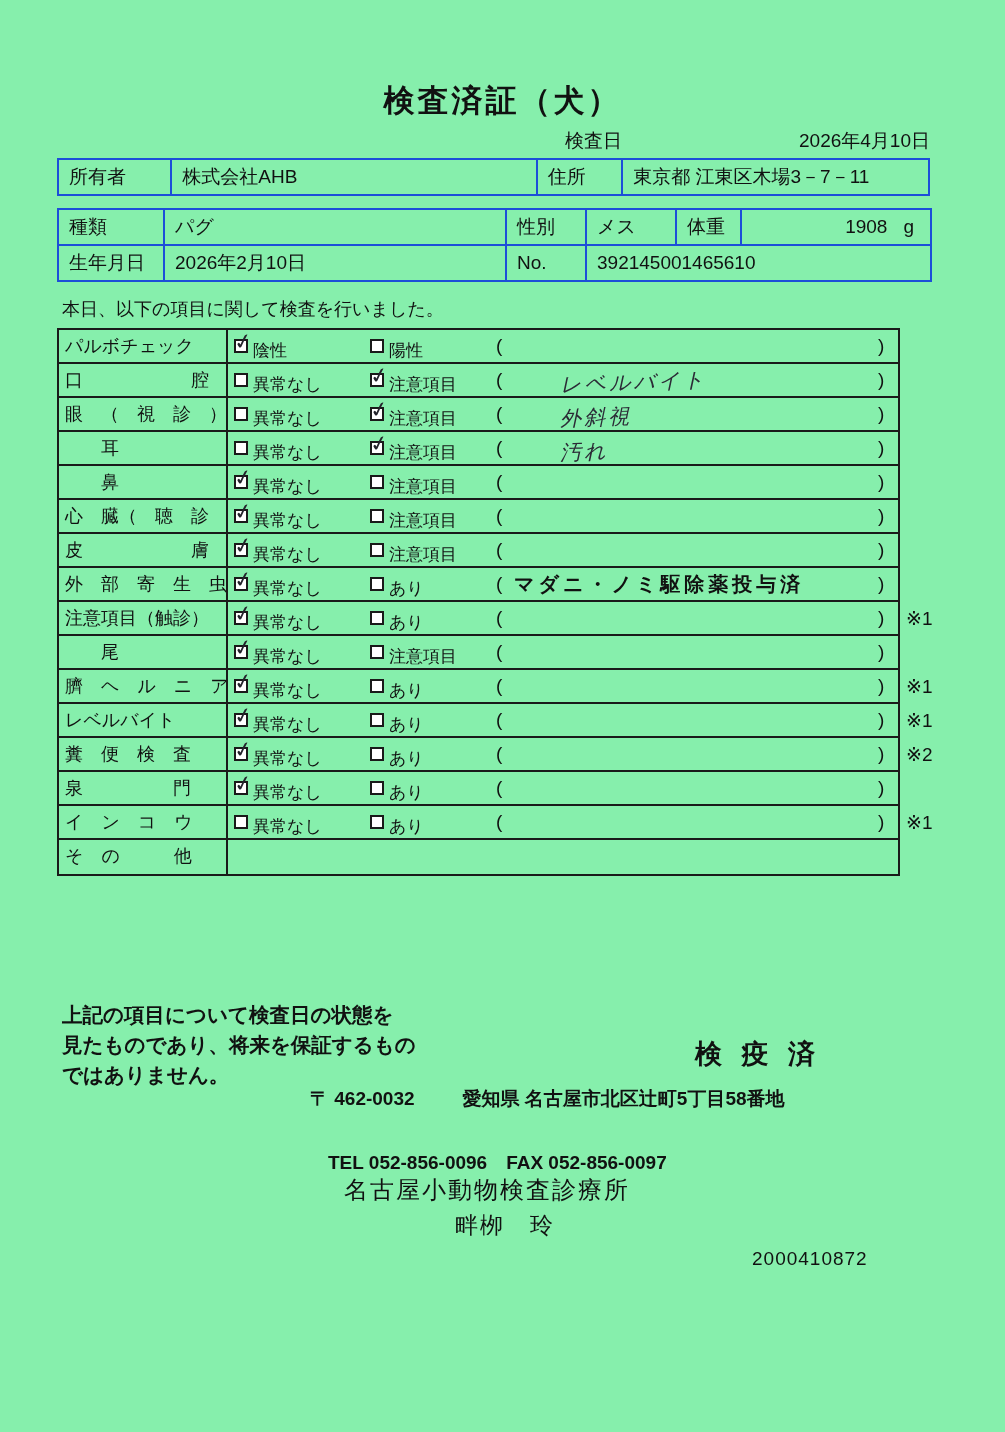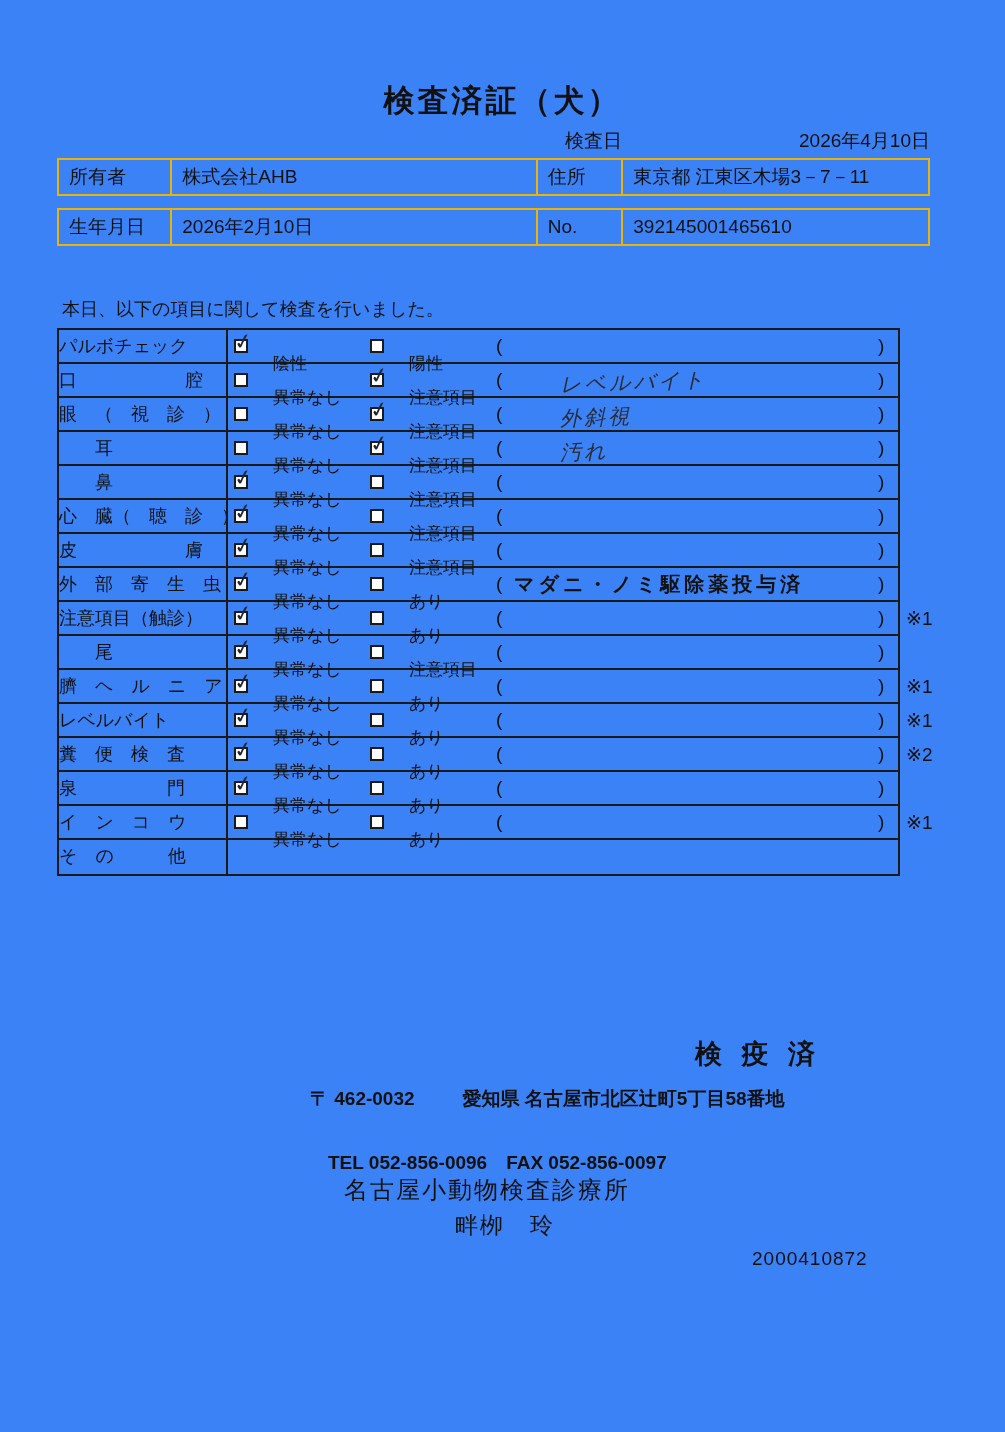--- a/index.html
+++ b/index.html
@@ -1,51 +1,51 @@
 <!DOCTYPE html>
 <html><head>
 <meta charset="utf-8">
 <style>
   * { margin:0; padding:0; box-sizing:border-box; }
   body { background:#e8e8e8; font-family:"Liberation Sans","DejaVu Sans",sans-serif; color:#111; }
-  .page { position:relative; width:1005px; height:1432px; background:#3b82f6; margin:0 auto; overflow:hidden; }
+  .page { position:relative; width:1005px; height:1432px; background:#86efac; margin:0 auto; overflow:hidden; }
 
   .title { position:absolute; top:80px; left:0; width:100%; text-align:center;
            font-size:31px; font-weight:600; letter-spacing:3px; }
 
   .date-row { position:absolute; top:128px; left:0; width:100%; font-size:19px; }
   .date-label { position:absolute; left:565px; top:0; }
   .date-value { position:absolute; left:780px; top:0; width:150px; text-align:right; }
 
   table.t { border-collapse:collapse; table-layout:fixed; }
-  table.t td { border:2px solid #eab308; font-size:19px; padding:4px 10px; height:36px; vertical-align:middle; white-space:nowrap; overflow:visible; }
+  table.t td { border:2px solid #1d4ed8; font-size:19px; padding:4px 10px; height:36px; vertical-align:middle; white-space:nowrap; overflow:visible; }
   .owner-table { position:absolute; top:158px; left:57px; width:873px; }
   .info-table  { position:absolute; top:208px; left:57px; width:873px; }
   td.c1 { width:106px; padding-left:16px; }
   td.c2 { width:342px; }
   td.c3 { width:80px;  padding-left:12px; }
   td.c4 { width:287px; }
   td.c4b{ width:90px; }
   td.c5 { width:65px; padding-left:8px; }
   td.c6 { width:190px; text-align:right; }
   .unit { display:inline-block; margin-left:16px; margin-right:6px; }
 
   .intro { position:absolute; top:297px; left:62px; font-size:18px; }
 
   .exam-table { position:absolute; top:328px; left:57px; width:843px; border:2px solid #1a1a1a; }
   .exam-row { position:relative; height:34px; border-bottom:2px solid #1a1a1a; }
   .exam-row:last-child { border-bottom:none; }
   .item { position:absolute; left:0; top:0; width:169px; height:34px; border-right:2px solid #1a1a1a;
-          line-height:33px; font-size:18px; white-space:pre; overflow:hidden; }
+          padding-left:6px; line-height:33px; font-size:18px; white-space:pre; overflow:hidden; }
   .opts { position:absolute; left:171px; top:0; right:0; height:34px; }
   .cb { position:absolute; top:9px; width:14px; height:14px; border:2px solid #1a1a1a; background:#fff; }
   .cb1 { left:4px; } .cb2 { left:140px; }
   .cb.checked::after { content:"✓"; position:absolute; left:-2px; top:-12px; font-size:22px;
                        font-weight:bold; color:#23232b; transform:rotate(-10deg); }
-  .opt-label { position:absolute; top:22px; font-size:17px; white-space:nowrap;margin-left:20px; }
+  .opt-label { position:absolute; top:9px; font-size:17px; white-space:nowrap; }
   .l1 { left:23px; } .l2 { left:159px; }
   .po, .pc { position:absolute; top:5px; font-size:19px; }
   .po { left:266px; } .pc { left:648px; }
   .note { position:absolute; left:284px; top:3px; width:362px; font-size:20px; font-weight:bold;
           letter-spacing:4px; white-space:nowrap; }
   .note.handwritten { font-weight:normal; font-style:italic; font-size:21px; letter-spacing:3px;
           padding-left:46px; transform:rotate(-2deg); color:#2b2b36;
           font-family:"Liberation Serif","DejaVu Serif",serif; top:2px; }
   .mark { position:absolute; left:676px; top:5px; font-size:19px; white-space:nowrap; }
 
@@ -81,20 +81,28 @@
       <td class="c1">所有者</td>
       <td class="c2">株式会社AHB</td>
       <td class="c3">住所</td>
       <td class="c4">東京都 江東区木場3－7－11</td>
     </tr>
   </tbody>
     </table>
 
   <table class="t info-table">
     <tbody>
+        <tr>
+      <td class="c1">種類</td>
+      <td class="c2">パグ</td>
+      <td class="c3">性別</td>
+      <td class="c4b">メス</td>
+      <td class="c5">体重</td>
+      <td class="c6"><span>1908</span><span class="unit">g</span></td>
+    </tr>
     <tr>
       <td class="c1">生年月日</td>
       <td class="c2">2026年2月10日</td>
       <td class="c3">No.</td>
       <td class="c4" colspan="3">392145001465610</td>
     </tr>
   </tbody>
     </table>
 
   <div class="intro">本日、以下の項目に関して検査を行いました。</div>
@@ -312,20 +320,25 @@
     </div>
 
     <div class="exam-row">
       <div class="item">そ　の　　　他</div>
       <div class="opts"></div>
     </div>
 
   </div>
 
 
+  <div class="disclaimer">
+    <div>上記の項目について検査日の状態を</div>
+    <div>見たものであり、将来を保証するもの</div>
+    <div>ではありません。</div>
+  </div>
 
   <div class="stamp">検 疫 済</div>
 
   <div class="addr-row">
     <span>〒 462-0032</span><span class="addr">愛知県 名古屋市北区辻町5丁目58番地</span>
   </div>
 
   <div class="tel-row">TEL 052-856-0096　FAX 052-856-0097</div>
 
   <div class="clinic">名古屋小動物検査診療所</div>

